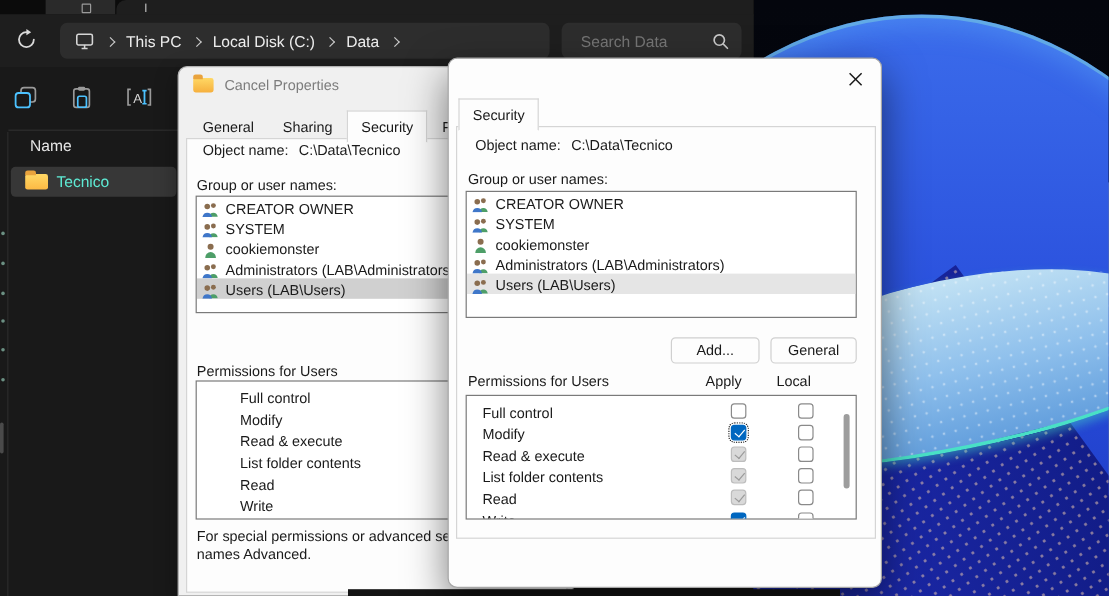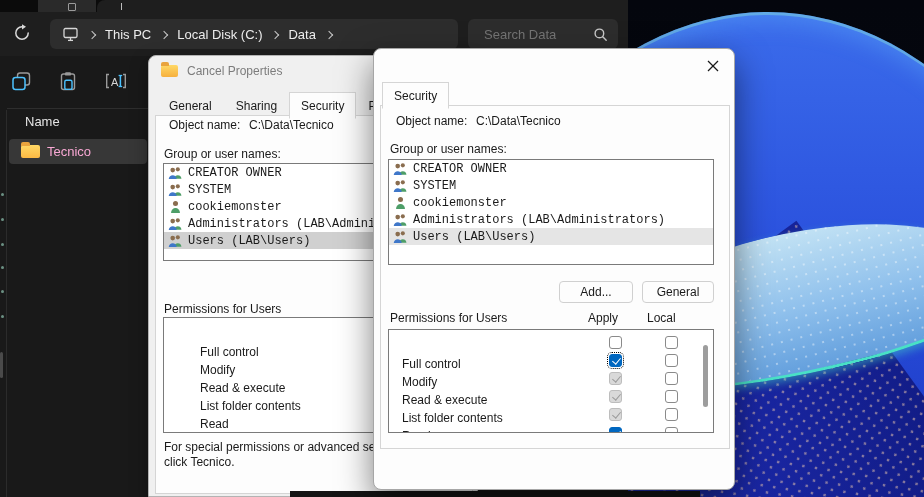--- a/index.html
+++ b/index.html
@@ -45,42 +45,42 @@
   .search-input{flex:1;background:transparent;border:none;outline:none;color:#f97316;font-size:13px;
     font-family:"Liberation Sans","DejaVu Sans",sans-serif;min-width:0;}
   .cmdbar{position:absolute;left:0;top:56px;width:100%;height:50px;background:#191919;}
   .cmdbtn{position:absolute;top:12px;width:26px;height:26px;display:flex;align-items:center;justify-content:center;}
   .hdr-divider{position:absolute;left:7px;top:108px;right:0;height:1px;background:#2e2e2e;}
   .nav-divider{position:absolute;left:6px;top:110px;width:1px;bottom:0;background:#2b2b2b;}
   .navdot{position:absolute;left:1px;width:3px;height:3px;border-radius:50%;background:#7fae9e;opacity:.8;}
   .navthumb{position:absolute;left:0;top:352px;width:3px;height:26px;background:#4a4a4a;border-radius:2px;}
   .col-name{position:absolute;left:25px;top:114px;color:#e6e6e6;font-size:13px;}
   .filerow{position:absolute;left:9px;width:138px;height:25px;border-radius:4px;display:flex;align-items:center;
-    gap:7px;padding-left:12px;box-sizing:border-box;color:#f9a8d4;font-size:13px;}
+    gap:7px;padding-left:12px;box-sizing:border-box;color:#5eead4;font-size:13px;}
   .filerow.sel{background:#373737;}
   .folder{position:relative;flex:0 0 auto;width:19px;height:13px;border-radius:2px;
     background:linear-gradient(180deg,#ffd865 0%,#fcb944 100%);}
   .folder::before{content:"";position:absolute;top:-3px;left:0;width:9px;height:4px;border-radius:2px 2px 0 0;background:#e9a33d;}
 
   
   .dlg{position:absolute;box-sizing:border-box;font-size:12px;color:#1a1a1a;}
   .dlg-title{position:absolute;left:12px;top:8px;display:flex;align-items:center;gap:9px;}
   .mini-folder{position:relative;width:17px;height:12px;border-radius:2px;
     background:linear-gradient(180deg,#ffd865,#f6b03e);}
   .mini-folder::before{content:"";position:absolute;top:-3px;left:0;width:8px;height:4px;border-radius:2px 2px 0 0;background:#e9a33d;}
   .tabrow{position:absolute;display:flex;align-items:flex-end;}
   .tab{padding:4px 11px 5px 11px;border:1px solid transparent;color:#1a1a1a;white-space:nowrap;}
   .tab.active{background:#fdfdfd;border-color:#d5d5d5;border-bottom-color:#fdfdfd;padding-top:6px;position:relative;z-index:2;}
   .tabpage{position:absolute;background:#fdfdfd;border:1px solid #d5d5d5;}
   .lbl{position:absolute;white-space:nowrap;}
   .listbox{position:absolute;background:#fff;border:1px solid #7a7a7a;overflow:hidden;box-sizing:border-box;}
-  .grow{height:17px;display:flex;align-items:center;gap:5px;padding-left:4px;white-space:nowrap;font-family:Liberation Mono, monospace;}
+  .grow{height:17px;display:flex;align-items:flex-end;gap:5px;padding-left:4px;white-space:nowrap;}
   .grow.sel-active{background:#e5e5e5;}
   .grow.sel-inactive{background:#d0d0d0;}
-  .permlabel{position:absolute;left:36px;white-space:nowrap;margin-top:20px;}
+  .permlabel{position:absolute;left:36px;white-space:nowrap;}
   .btn{position:absolute;box-sizing:border-box;background:#fdfdfd;border:1px solid #d0d0d0;border-radius:4px;
     display:flex;align-items:center;justify-content:center;font-size:12px;color:#1a1a1a;}
   .btn.default{border:1.5px solid #0067c0;}
   .cb{position:absolute;width:13px;height:13px;box-sizing:border-box;border:1px solid #8a8a8a;border-radius:3px;background:#fff;}
   .cb-on{background:#0067c0;border-color:#0067c0;}
   .cb-on::after{content:"";position:absolute;left:3.5px;top:1px;width:4px;height:7px;
     border:solid #fff;border-width:0 1.6px 1.6px 0;transform:rotate(40deg);}
   .cb-inh{background:#d9d9d9;border-color:#bdbdbd;}
   .cb-inh::after{content:"";position:absolute;left:3.5px;top:1px;width:4px;height:7px;
     border:solid #9a9a9a;border-width:0 1.6px 1.6px 0;transform:rotate(40deg);}
@@ -269,21 +269,21 @@
     <div class="listbox" style="left:14px;top:261px;width:310px;height:116px;">
       <span class="permlabel" style="top:7px;">Full control</span>
       <span class="permlabel" style="top:25px;">Modify</span>
       <span class="permlabel" style="top:43px;">Read &amp; execute</span>
       <span class="permlabel" style="top:61px;">List folder contents</span>
       <span class="permlabel" style="top:79px;">Read</span>
       <span class="permlabel" style="top:97px;">Write</span>
     </div>
 
     <span class="lbl" style="left:15px;top:384px;">For special permissions or advanced settings,</span>
-    <span class="lbl" style="left:15px;top:399px;">click Tecnico.</span>
+    <span class="lbl" style="left:15px;top:399px;">names Advanced.</span>
   </div>
 
   <div class="dlg dlg-front">
     <div class="close-btn">
       <svg width="12" height="12" viewBox="0 0 12 12">
         <line x1="1" y1="1" x2="11" y2="11" stroke="#1a1a1a" stroke-width="1.2"></line>
         <line x1="11" y1="1" x2="1" y2="11" stroke="#1a1a1a" stroke-width="1.2"></line>
       </svg>
     </div>
 

